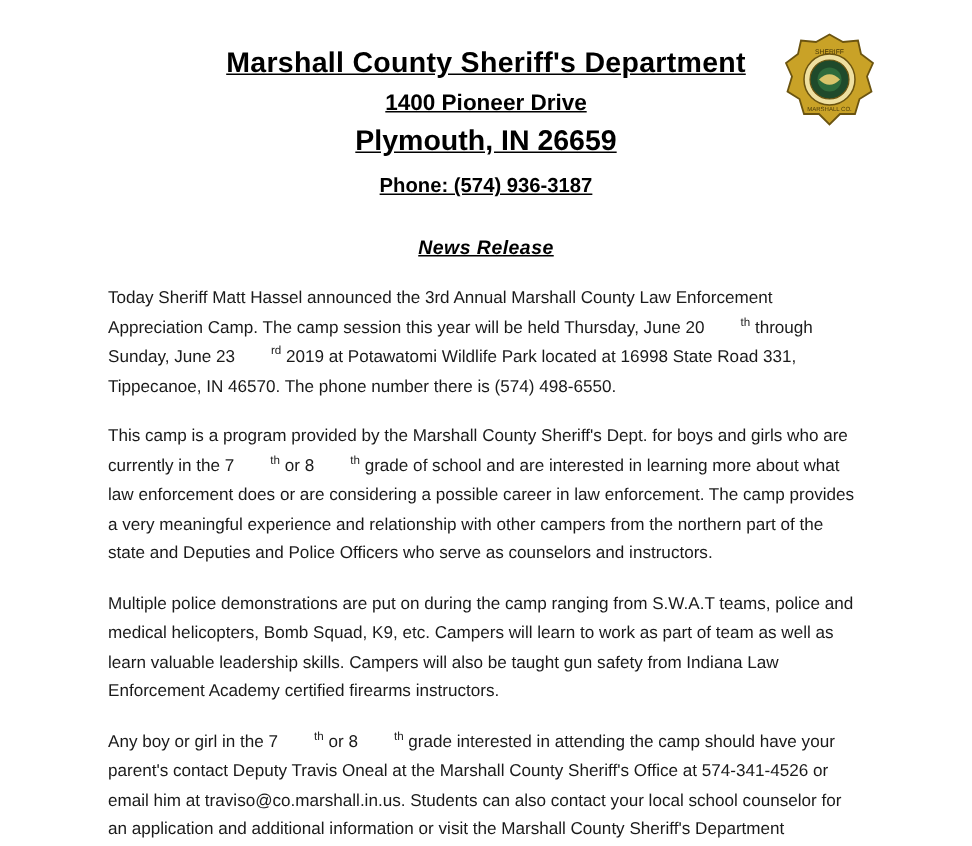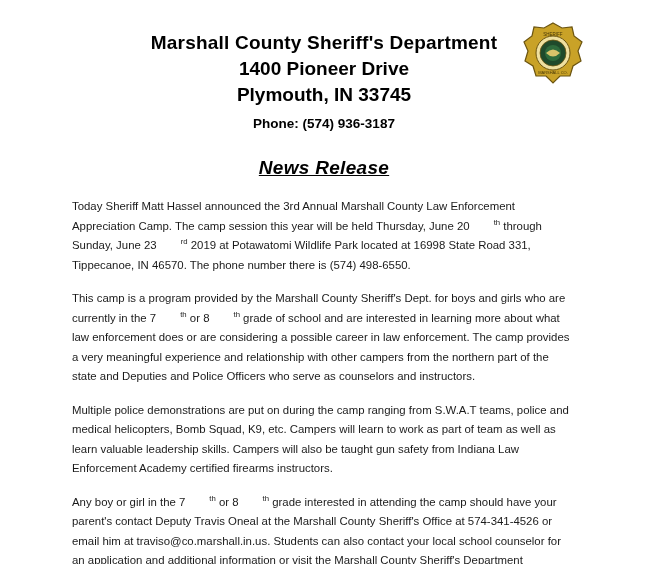--- a/index.html
+++ b/index.html
@@ -17,30 +17,31 @@
   .page {
     position: relative;
     width: 648px;
     height: 564px;
     box-sizing: border-box;
     padding: 0;
   }
   .letterhead {
     text-align: center;
     padding-top: 30px;
+    text-decoration: underline;
   }
   .letterhead .line1 {
     font-size: 19px;
     font-weight: bold;
     letter-spacing: 0.2px;
     line-height: 26px;
     color: #000;
   }
   .letterhead .line2 {
-    font-size: 19px;
+    font-size: 15px;
     font-weight: bold;
     line-height: 26px;
   }
   .letterhead .line3 {
     font-size: 19px;
     font-weight: bold;
     line-height: 26px;
   }
   .contact-row {
     margin-top: 8px;
@@ -53,21 +54,21 @@
   .badge {
     position: absolute;
     top: 22px;
     right: 64px;
     width: 62px;
     height: 66px;
   }
   .news-release {
     margin-top: 26px;
     text-align: center;
-    font-size: 19px;
+    font-size: 13px;
     font-weight: bold;
     font-style: italic;
     text-decoration: underline;
     letter-spacing: 0.3px;
   }
   .body-copy {
     margin: 18px 72px 0 72px;
     font-size: 11.4px;
     line-height: 19.5px;
     text-align: left;
@@ -98,21 +99,21 @@
         <path d="M24 31 q7 -7 14 0 q-7 7 -14 0 Z" fill="#d9c46a"></path>
         <text x="31" y="14" font-size="4.5" text-anchor="middle" fill="#4a3a08" font-family="Liberation Sans, sans-serif">SHERIFF</text>
         <text x="31" y="52" font-size="4" text-anchor="middle" fill="#4a3a08" font-family="Liberation Sans, sans-serif">MARSHALL CO.</text>
       </g>
     </svg>
   </div>
 
   <div class="letterhead">
     <div class="line1">Marshall County Sheriff's Department</div>
     <div class="line2">1400 Pioneer Drive</div>
-    <div class="line3">Plymouth, IN 33745</div>
+    <div class="line3">Plymouth, IN 26659</div>
     <div class="contact-row">
       <span>Phone: (574) 936-3187</span>
     </div>
   </div>
 
   <div class="news-release">News Release</div>
 
   <div class="body-copy" id="body-copy">
       <p>Today Sheriff Matt Hassel announced the 3rd Annual Marshall County Law Enforcement Appreciation Camp. The camp session this year will be held Thursday, June 20<sup>th</sup> through Sunday, June 23<sup>rd</sup> 2019 at Potawatomi Wildlife Park located at 16998 State Road 331, Tippecanoe, IN 46570. The phone number there is (574) 498-6550.</p>
       <p>This camp is a program provided by the Marshall County Sheriff's Dept. for boys and girls who are currently in the 7<sup>th</sup> or 8<sup>th</sup> grade of school and are interested in learning more about what law enforcement does or are considering a possible career in law enforcement. The camp provides a very meaningful experience and relationship with other campers from the northern part of the state and Deputies and Police Officers who serve as counselors and instructors.</p>

